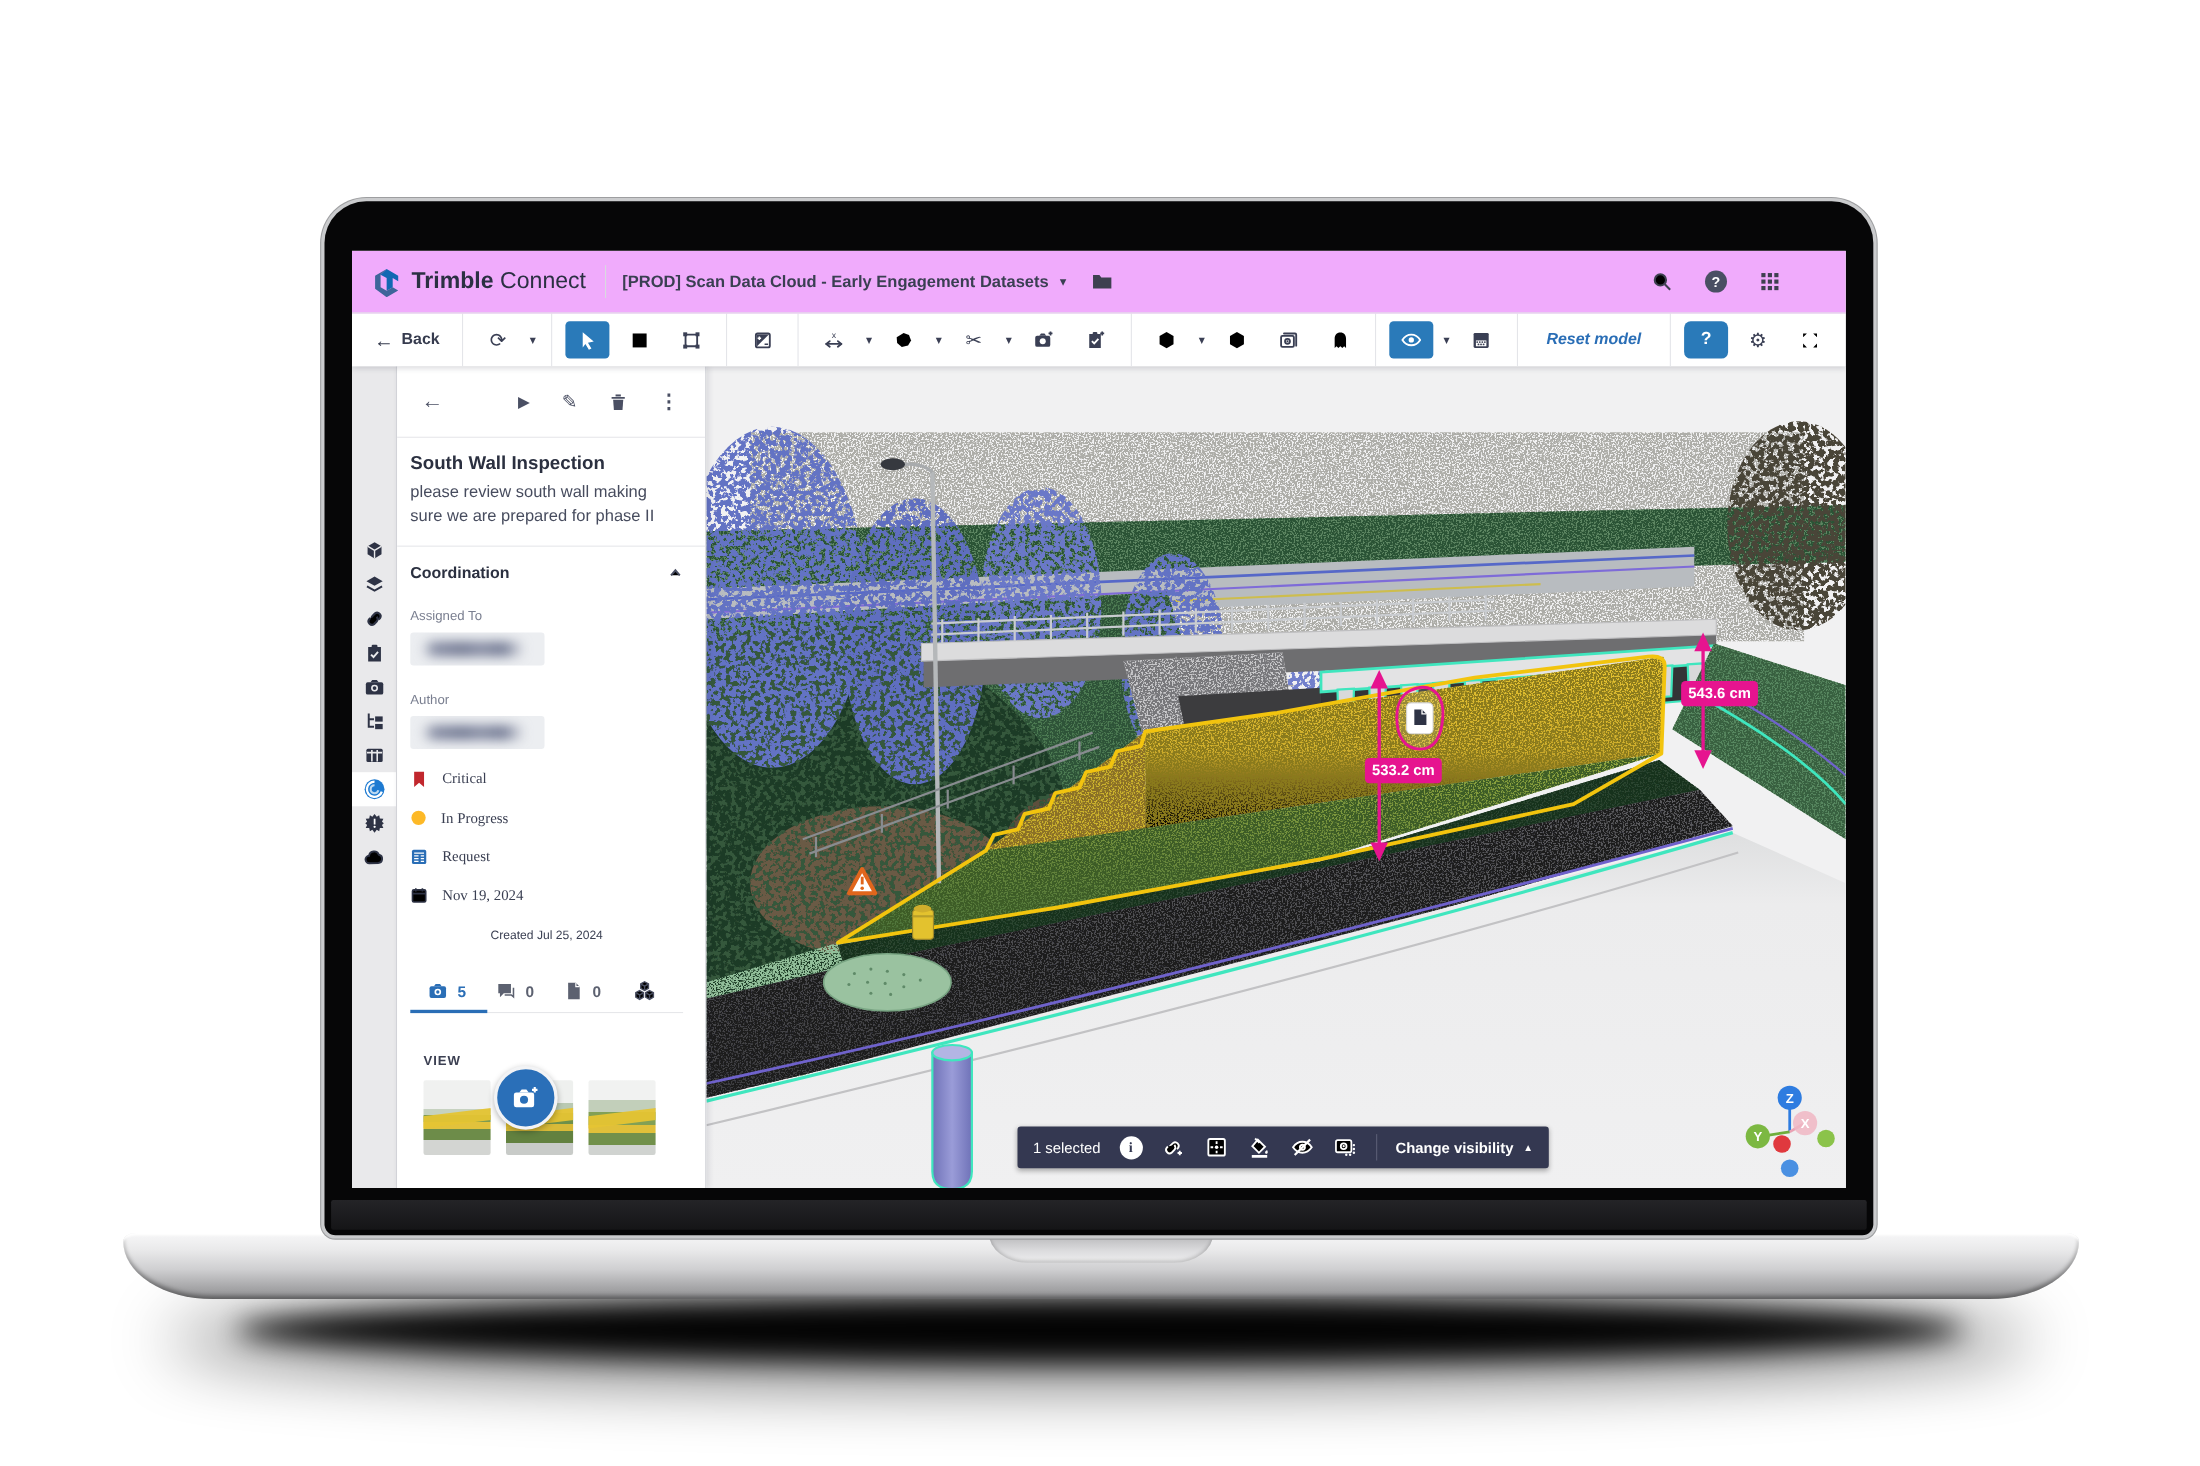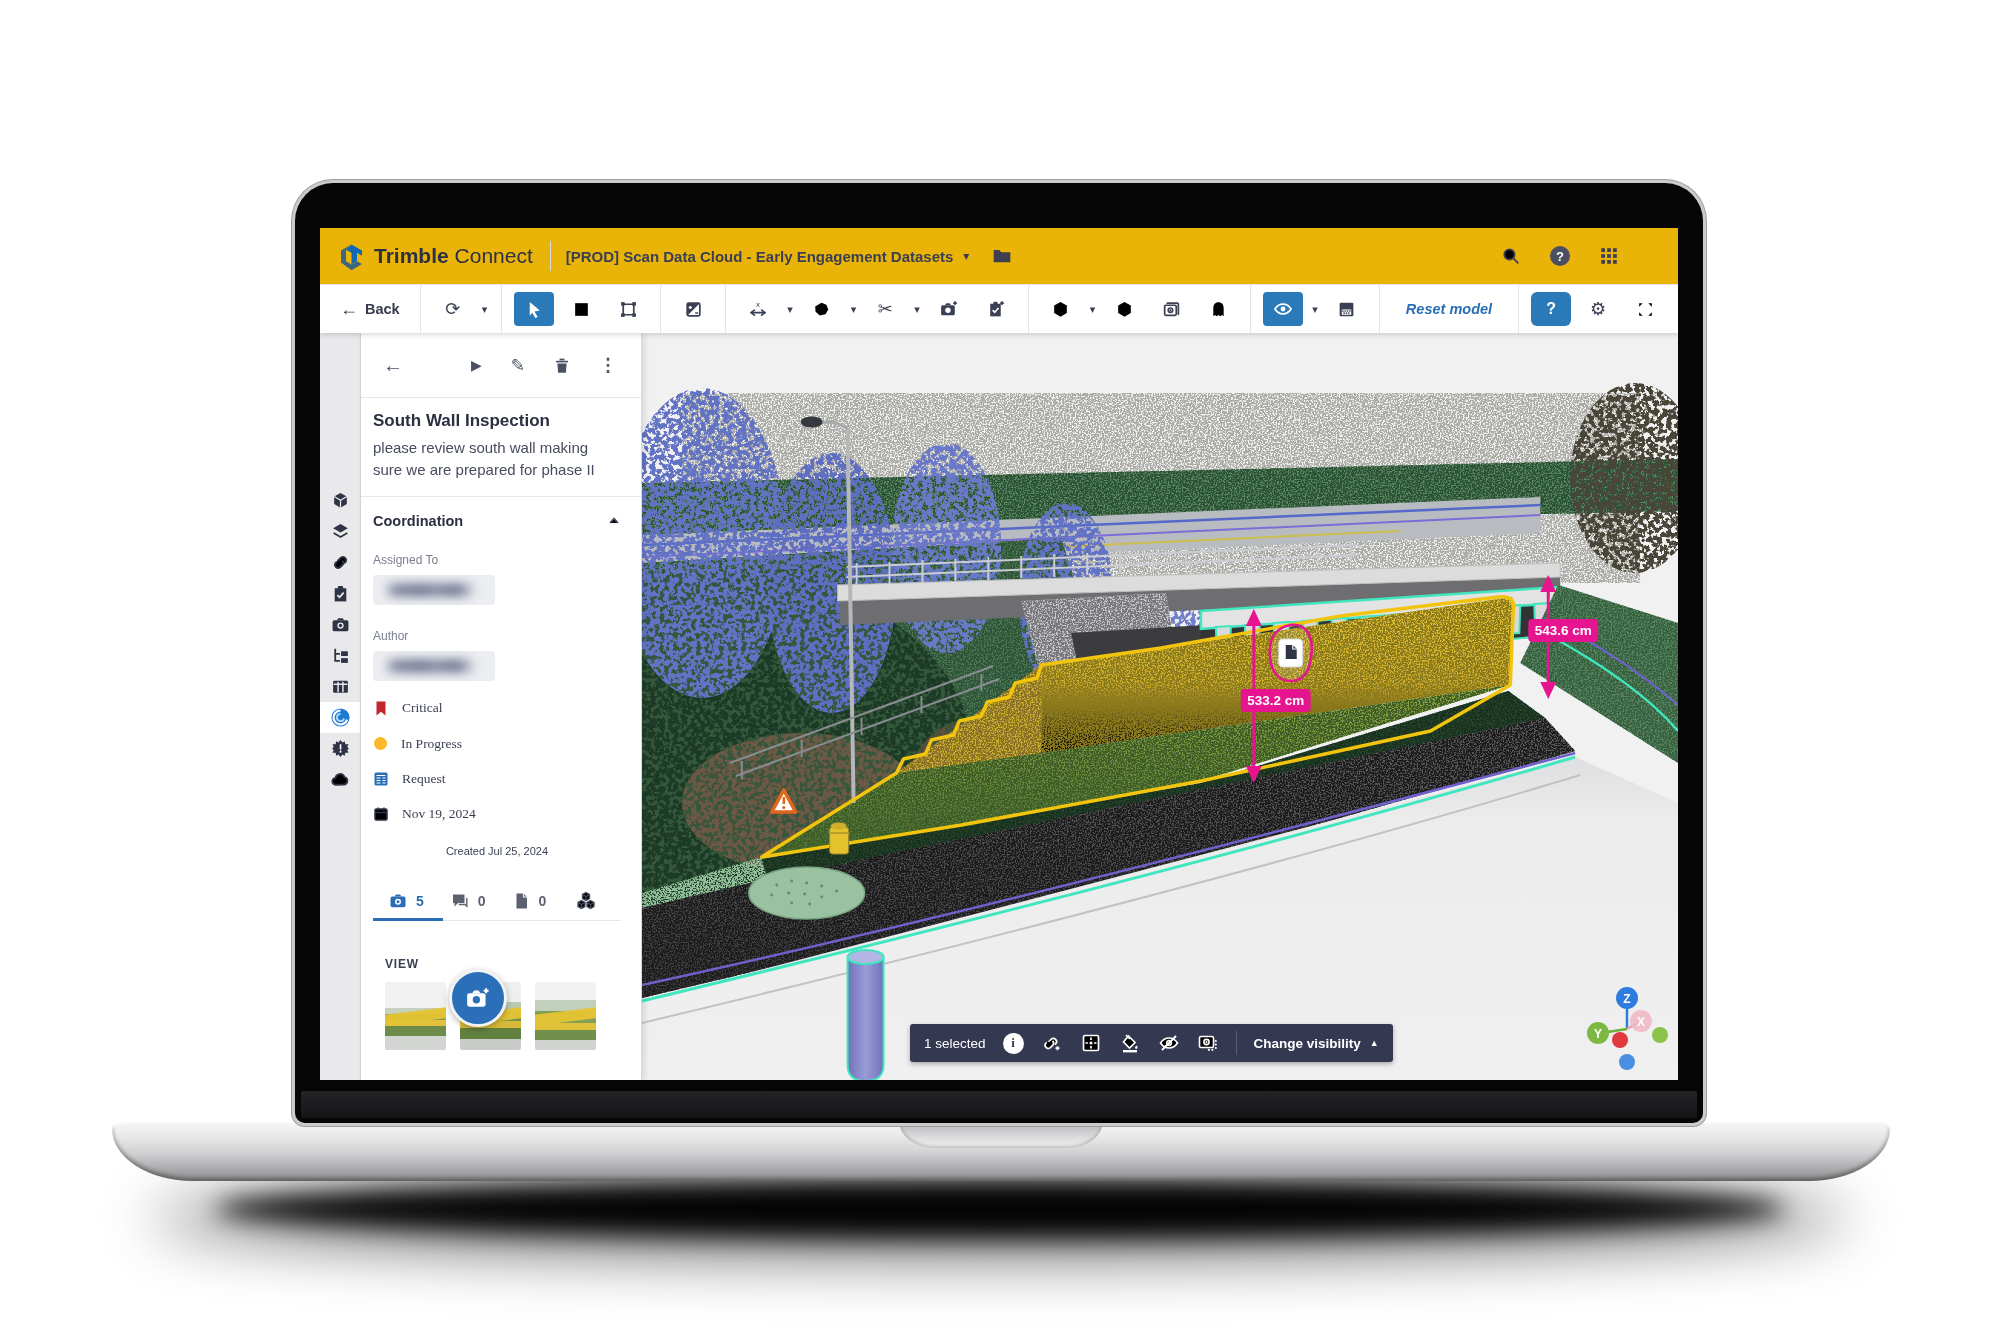--- a/index.html
+++ b/index.html
@@ -19,21 +19,21 @@
              background:linear-gradient(180deg,#b3b3b5,#dcdcde 60%,#efeff0);
              border-radius:0 0 110px 110px / 0 0 84px 84px;box-shadow:inset 0 -2px 3px rgba(0,0,0,.18);}
   .lap-screen{position:absolute;left:295px;top:183px;width:1408px;height:940px;background:#060607;
               border-radius:38px 38px 10px 10px;box-shadow:0 0 0 3px #cacbcd,0 0 0 4px #9d9ea0;}
   .lap-hinge{position:absolute;left:6px;right:6px;bottom:5px;height:27px;border-radius:2px;
              background:linear-gradient(180deg,#242427,#151517);}
   .app{position:absolute;left:25px;top:45px;width:1358px;height:852px;background:#fff;overflow:hidden;}
 
   
   .hdr{position:relative;height:56px;border-bottom:1px solid #e3e4e8;display:flex;align-items:center;
-       padding:0 58px 0 18px;background:#eab308;z-index:5;}
+       padding:0 58px 0 18px;background:#f0abfc;z-index:5;}
   .brand{display:flex;align-items:center;gap:9px;}
   .brand-txt{font-size:21px;color:#2b3043;}
   .brand-txt b{font-weight:700;}
   .hdr-sep{width:1px;height:30px;background:#d9dadf;margin:0 15px 0 17px;}
   .proj{display:flex;align-items:center;gap:10px;cursor:pointer;}
   .proj-name{font-size:15px;font-weight:700;color:#3a3f52;}
   .caret{font-size:12px;color:#3a3f52;line-height:1;}
   .hdr-right{margin-left:auto;display:flex;align-items:center;gap:27px;}
   .hicon{width:22px;height:22px;display:flex;align-items:center;justify-content:center;cursor:pointer;}
 
@@ -89,21 +89,21 @@
          background:linear-gradient(180deg,#f0f1f0 0 38%,#c6d2c0 38% 47%,#7e9c51 47% 56%,#e2c23c 52% 65%,#6d8c49 65% 80%,#d3d5d2 80% 100%);}
   .thumb::after{content:"";position:absolute;left:-8px;right:-8px;top:44%;height:11px;background:#e5c433;
                 transform:rotate(-7deg);opacity:.95;}
   .fab{position:absolute;left:64px;top:-13px;width:52px;height:52px;border-radius:50%;background:#2a6fb8;
        border:3px solid #f2f3f5;box-shadow:0 2px 6px rgba(0,0,0,.3);display:flex;align-items:center;
        justify-content:center;cursor:pointer;z-index:2;}
 
   
   .vp{flex:1;position:relative;background:#f1f1f2;overflow:hidden;}
   .vp svg.scene{position:absolute;inset:0;width:100%;height:100%;}
-  .selbar{position:absolute;left:268px;top:691px;height:38px;background:#343851;border-radius:3px;
+  .selbar{position:absolute;left:283px;top:691px;height:38px;background:#343851;border-radius:3px;
           display:flex;align-items:center;color:#fff;padding:0 14px;gap:17px;box-shadow:0 2px 5px rgba(0,0,0,.3);}
   .selbar .sel-txt{font-size:13.5px;white-space:nowrap;}
   .selbar .cv-txt{font-size:13.5px;font-weight:700;white-space:nowrap;}
   .sb-ico{width:22px;height:22px;display:flex;align-items:center;justify-content:center;cursor:pointer;flex:none;}
   .sb-info{width:21px;height:21px;border-radius:50%;background:#fff;color:#343851;font-weight:700;font-size:13px;
            font-family:"Liberation Serif",serif;display:flex;align-items:center;justify-content:center;cursor:pointer;}
   .sb-sep{width:1px;height:24px;background:#5a5e75;}
   .cv-caret{font-size:9px;margin-left:-8px;}
   .gizmo{position:absolute;left:937px;top:648px;width:100px;height:92px;}
 

